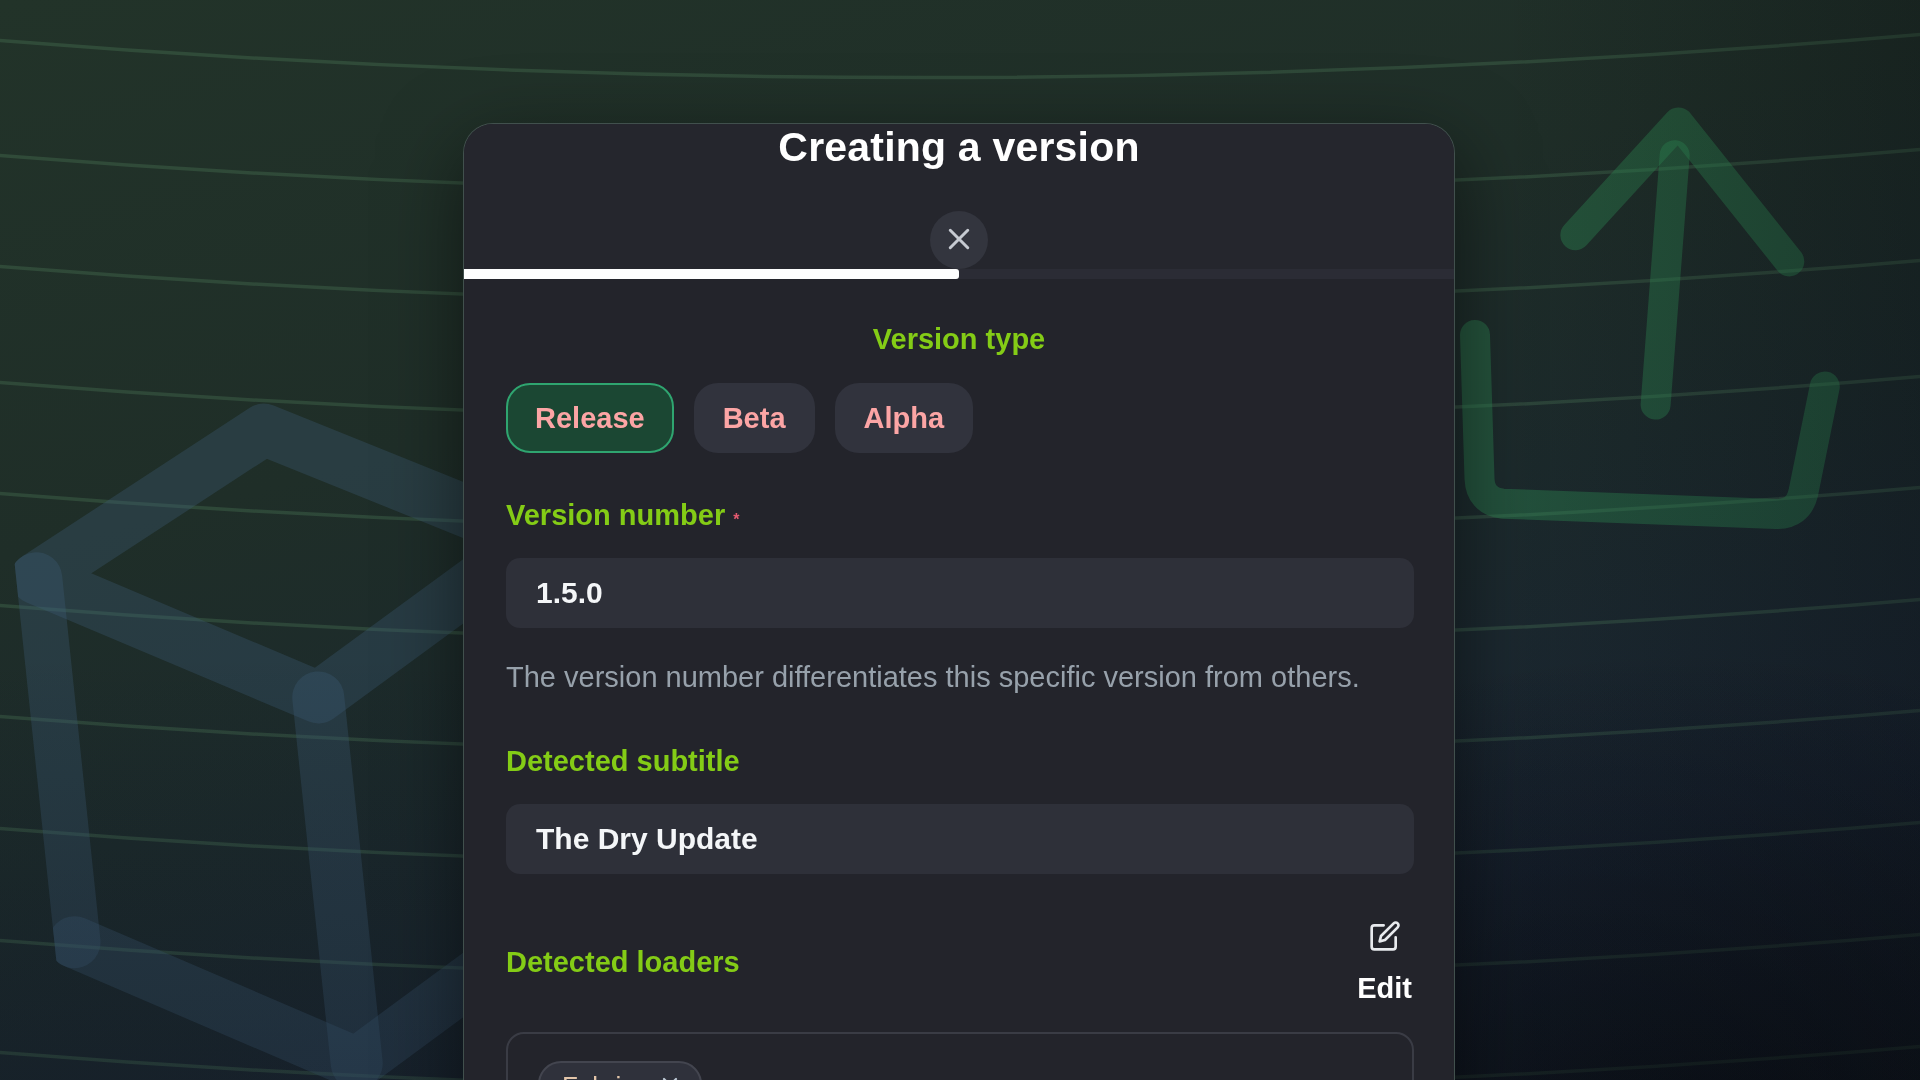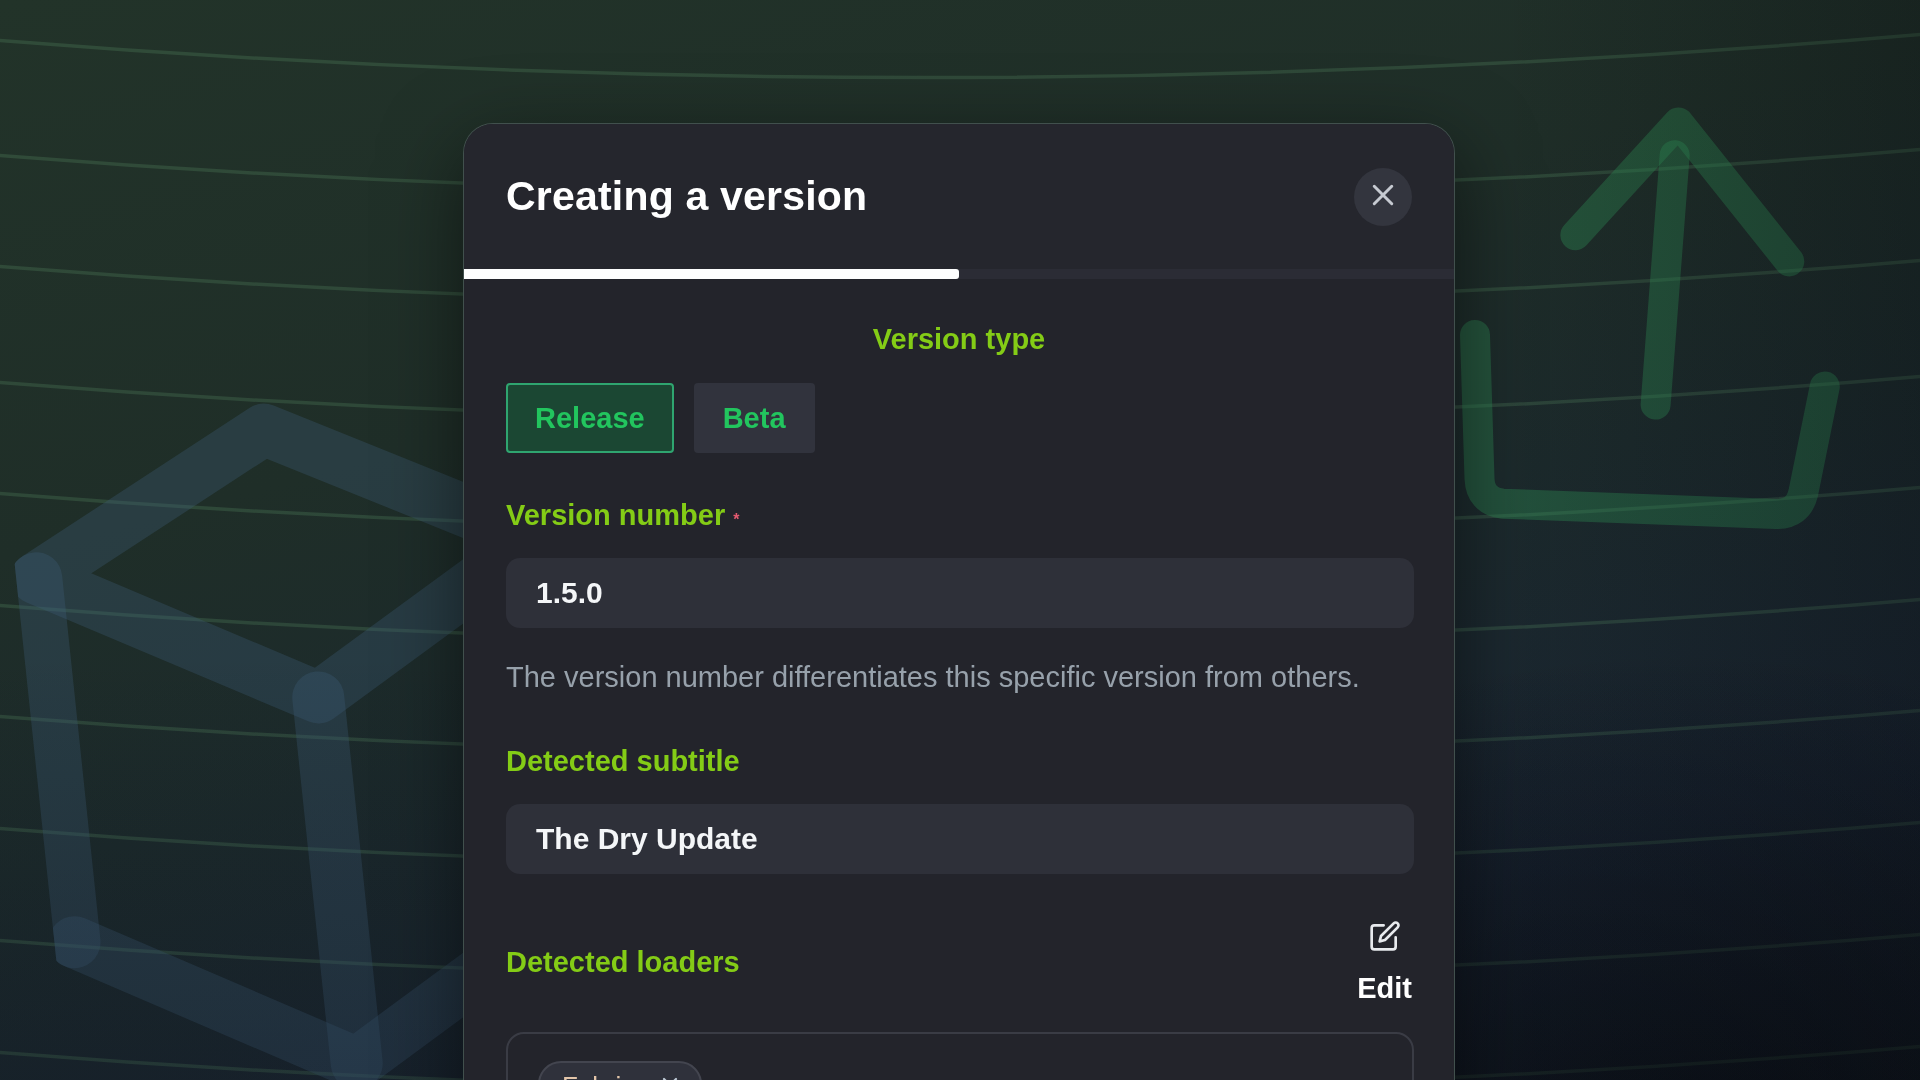--- a/index.html
+++ b/index.html
@@ -24,36 +24,36 @@
   }
   
   .modal {
     position:absolute; left:463px; top:123px; width:992px; height:1100px;
     background:#23242b; border:1px solid rgba(130,175,148,0.32);
     border-radius:30px; box-shadow:0 25px 80px rgba(0,0,0,0.5);
     overflow:hidden;
   }
   .modal-header {
     height:145px; display:flex; align-items:center; justify-content:space-between;
-    padding:0 42px; background:#25262d;
+    padding:0 42px; background:#25262d;flex-direction:column;
   }
   .modal-title { font-size:41px; font-weight:700; letter-spacing:0.2px; color:#fff; }
   .close-btn {
     width:58px; height:58px; border-radius:50%; background:#33353e; border:none;
     display:flex; align-items:center; justify-content:center; cursor:pointer;
   }
   .progress-track { height:10px; width:100%; background:#2b2c35; }
   .progress-fill { height:100%; background:#fdfefe; border-radius:0 3px 3px 0; }
   .modal-body { padding:44px 42px 0 42px; }
   .field-label { font-size:29px; font-weight:700; color:#84cc16;text-align:center; }
   .req { color:#e45a70; font-weight:700; margin-left:8px; }
   .pill-row { display:flex; gap:20px; margin-top:27px; }
   .pill {
-    height:70px; border-radius:4px; border:none; padding:0 29px;
-    background:#31333d; color:#22c55e; font-size:29px; font-weight:700;
+    height:70px; border-radius:24px; border:none; padding:0 29px;
+    background:#31333d; color:#fca5a5; font-size:29px; font-weight:700;
     font-family:inherit; display:flex; align-items:center; cursor:pointer;
   }
   .pill.selected { background:#1b4733; border:2px solid #2fa570; padding:0 27px; }
   .group { margin-top:46px; }
   .text-input {
     margin-top:26px; width:908px; height:70px; border-radius:14px; border:none;
     background:#2e3039; color:#f4f6f8; font-size:30px; font-weight:700;
     font-family:inherit; padding:16px 30px; display:block; outline:none;
   }
   .helper { margin-top:27px; font-size:29px; line-height:44px; color:#97a1ab; max-width:880px; font-weight:400; }
@@ -124,20 +124,21 @@
   <div class="progress-track">
     <div class="progress-fill" style="width: 50%;"></div>
   </div>
 
   <div class="modal-body">
 
     <div class="field-label">Version type</div>
     <div class="pill-row">
       <button class="pill selected">Release</button>
       <button class="pill">Beta</button>
+      <button class="pill">Alpha</button>
     </div>
 
     <div class="group">
       <span class="field-label">Version number</span><span class="req">*</span>
       <input class="text-input" type="text" readonly="" value="1.5.0" style="">
       <div class="helper">The version number differentiates this specific version from others.</div>
     </div>
 
     <div class="group">
       <span class="field-label">Detected subtitle</span>

